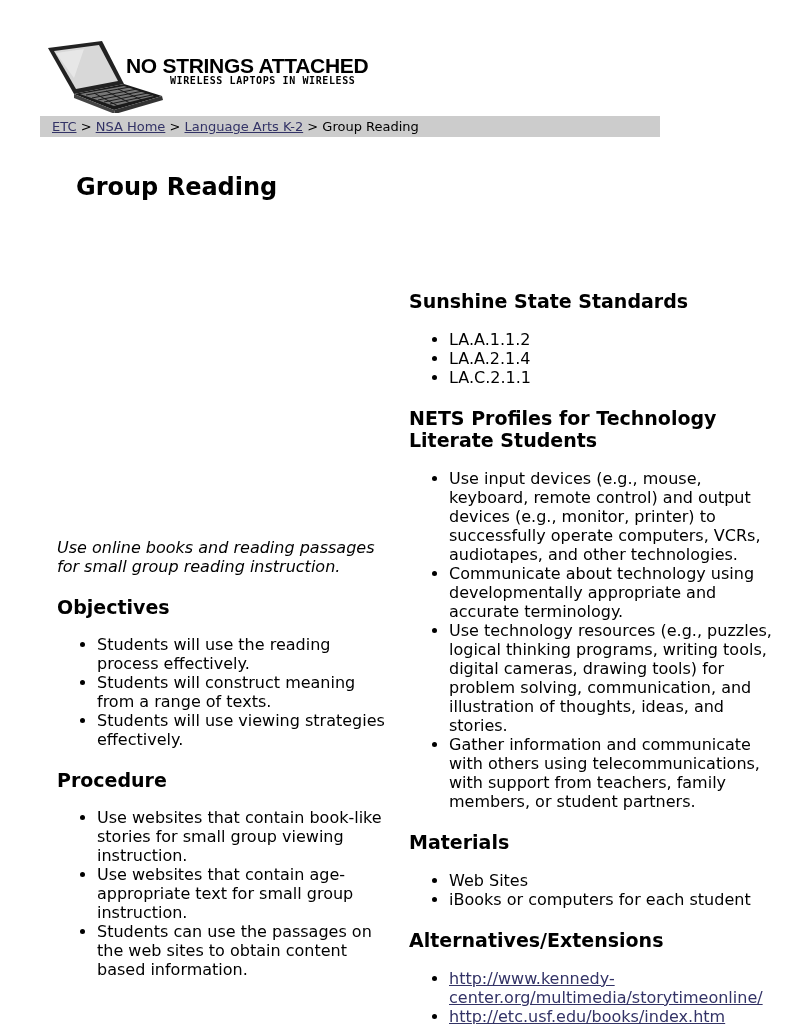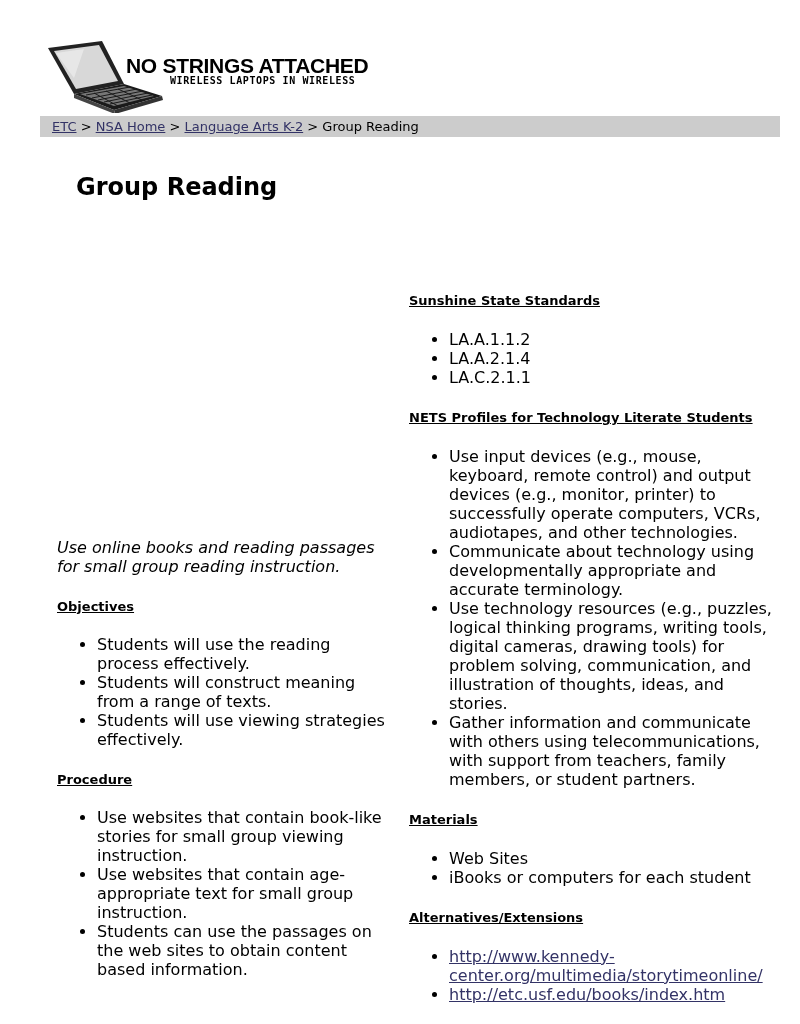--- a/index.html
+++ b/index.html
@@ -59,21 +59,21 @@
       color: #000;
       white-space: nowrap;
       line-height: 12px;
     }
 
     
     .breadcrumb {
       position: absolute;
       left: 40px;
       top: 116px;
-      width: 740px;
+      width: 620px;
       height: 21px;
       background: #cccccc;
       font-size: 13px;
       line-height: 21px;
       padding-left: 12px;
       box-sizing: border-box;
       white-space: nowrap;
     }
     .breadcrumb .sep { color: #000; }
 
@@ -105,25 +105,24 @@
       width: 320px;
       height: 316px;
     }
     .summary {
       font-style: italic;
       font-size: 16px;
       line-height: 19px;
       margin: 12px 0 20px 0;
     }
     h2.sec {
-      font-size: 13px;
+      font-size: 19px;
       font-weight: bold;
       margin: 0 0 17px 0;
       line-height: 22px;
-      text-decoration: underline;
     }
     ul.list {
       margin: 0 0 20px 0;
       padding-left: 40px;
       list-style: disc;
     }
     ul.list li {
       font-size: 16px;
       line-height: 19px;
     }

